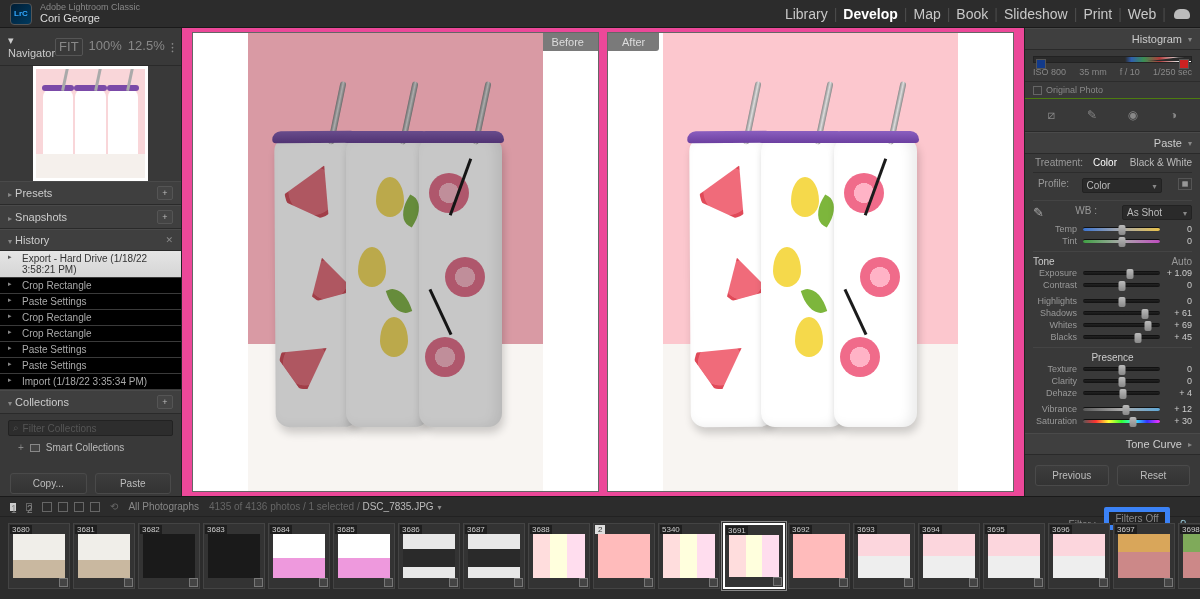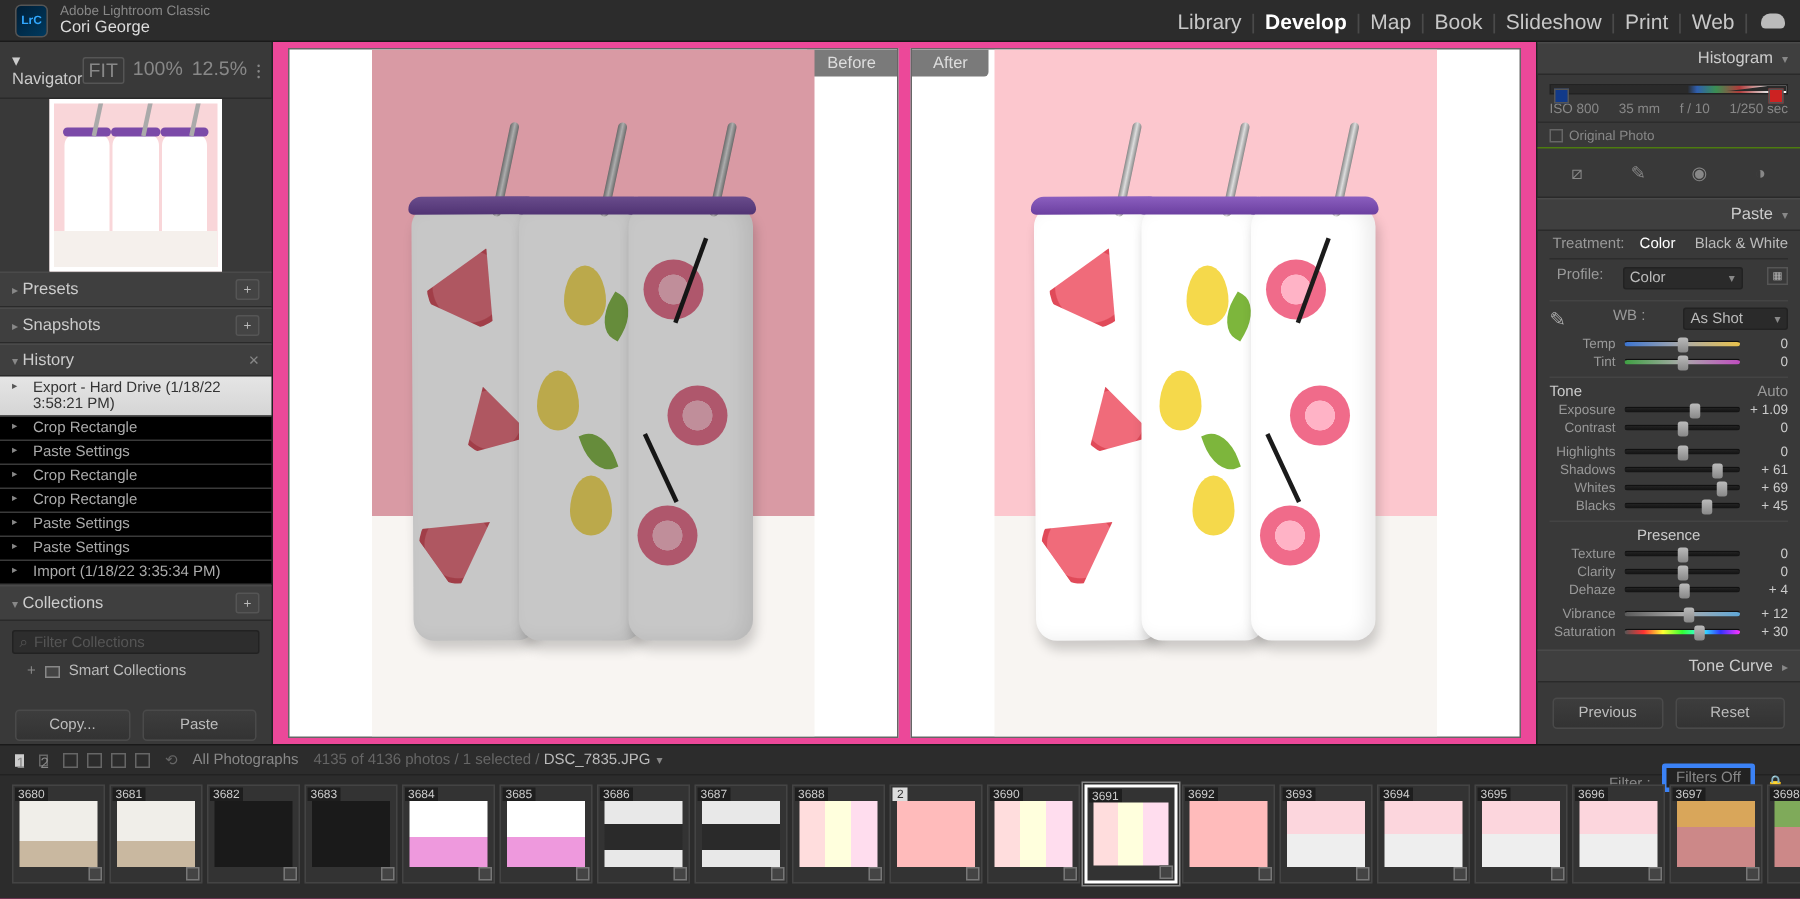--- a/index.html
+++ b/index.html
@@ -133,21 +133,21 @@
   
   
   .filmstrip-wrap { height: 103px; background: #2c2c2c; border-top: 1px solid #1a1a1a; display:flex; flex-direction:column;}
   .filmstrip-info { height: 20px; display:flex; align-items:center; padding:0 10px; font-size:10px; color:#888; justify-content:space-between; border-bottom:1px solid #222;}
   .fs-left{display:flex; align-items:center; gap:10px;}
   .grid-thing{display:flex;gap:1px;} .grid-thing span{width:6px;height:8px;border:1px solid #666;}
   .grid-thing.solo span:first-child{background:#ccc;border-color:#ccc;}
   .view-icons{display:flex;gap:6px;color:#666;}
   .view-icons div{width:10px;height:10px;border:1px solid #666;}
   .fs-right{display:flex; align-items:flex-end; gap:8px;}
-  .fs-right .off{background:#222;border:3px solid #3b82f6;padding:1px 6px;border-radius:2px;margin-top:24px;}
+  .fs-right .off{background:#222;border:5px solid #3b82f6;padding:1px 6px;border-radius:2px;margin-top:24px;}
   .filmstrip{ flex:1; display:flex; gap:3px; padding:6px 8px 10px; overflow:hidden;}
   .fs-thumb{ flex:0 0 62px; position:relative; border:1px solid #444; background:#333; display:flex; flex-direction:column;}
   .fs-thumb .num{ position:absolute; top:1px; left:1px; font-size:8px; color:#ccc; background:rgba(0,0,0,.4); padding:0 2px;}
   .fs-thumb .badge{ position:absolute; bottom:1px; right:1px; width:9px;height:9px;border:1px solid #777;background:#444;}
   .fs-thumb .img{position:absolute; top:10px; bottom:10px; left:4px; right:4px; background:#555;}
   .fs-thumb.selected{ border:2px solid #fff;}
   .fs-thumb.selected::after{content:"";position:absolute;inset:-4px;border:1px solid #888;pointer-events:none;}
   .fs-thumb.stack-2::before{content:"2";position:absolute;top:1px;left:1px;background:#ddd;color:#333;font-size:8px;padding:0 3px;z-index:2;}
 
   
@@ -612,21 +612,21 @@
       <div class="fs-thumb">
         <span class="num">3688</span>
         <div class="img tumblers-th"></div>
         <span class="badge"></span>
       </div>
       <div class="fs-thumb stack-2">
         <div class="img pink"></div>
         <span class="badge"></span>
       </div>
       <div class="fs-thumb">
-        <span class="num">3690</span>
+        <span class="num">5340</span>
         <div class="img tumblers-th"></div>
         <span class="badge"></span>
       </div>
       <div class="fs-thumb selected">
         <span class="num">3691</span>
         <div class="img tumblers-th"></div>
         <span class="badge"></span>
       </div>
       <div class="fs-thumb">
         <span class="num">3692</span>

